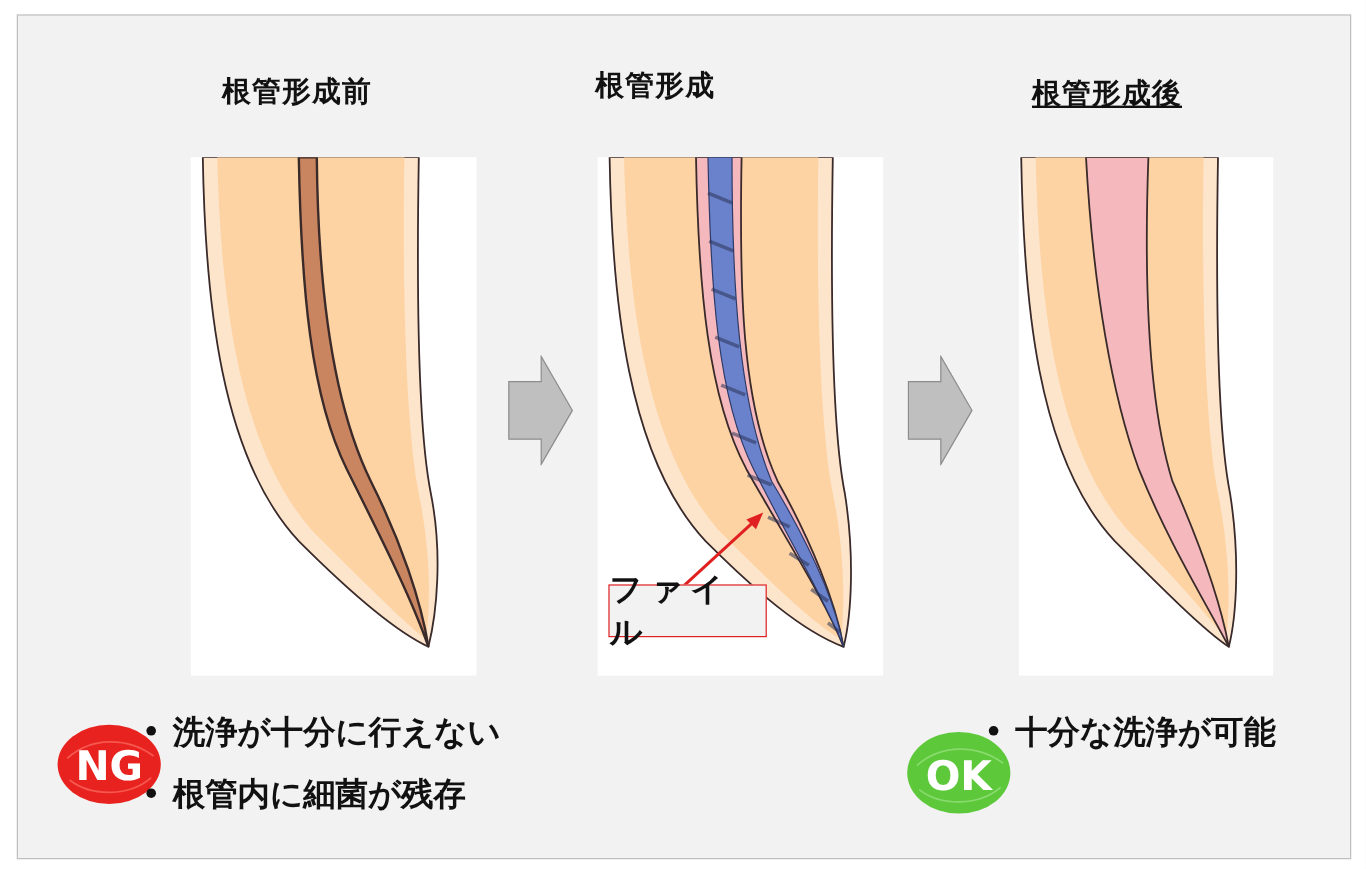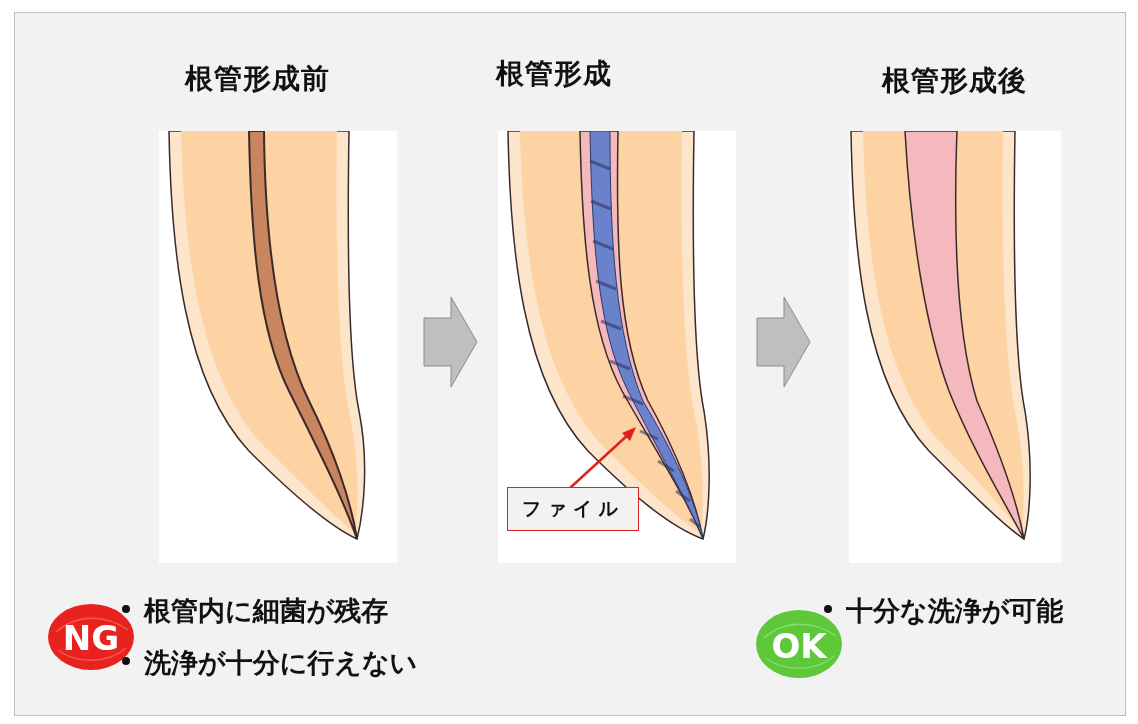--- a/index.html
+++ b/index.html
@@ -1,42 +1,42 @@
 <!DOCTYPE html>
 <html><head>
 <meta charset="utf-8">
 <style>
   html, body { margin:0; padding:0; background:#ffffff; }
   body { width:1138px; height:724px; position:relative; overflow:hidden;
          font-family:"DejaVu Sans", sans-serif; }
   .frame { position:absolute; left:14px; top:12px; width:1112px; height:704px;
            background:#f2f2f2; border:1px solid #bfbfbf; box-sizing:border-box; }
-  .title { position:absolute; font-weight:bold; font-size:28px; color:#111;
+  .title { position:absolute; font-weight:bold; font-size:24px; color:#111;
            letter-spacing:1px; white-space:nowrap; }
   .panel { position:absolute; background:#ffffff; }
   .panel svg { display:block; }
   .arrow { position:absolute; }
   .label-box { position:absolute; border:1.5px solid #e02020; background:#f2f2f2;
-               font-size:19px; font-weight:bold; color:#111; display:flex;
+               font-size:27px; font-weight:bold; color:#111; display:flex;
                align-items:center; justify-content:center; letter-spacing:6px; box-sizing:border-box; }
   .badge { position:absolute; }
   .bullets { position:absolute; list-style:none; margin:0; padding:0; }
   .bullets li { position:relative; font-size:27px; color:#111; font-weight:bold;
                 padding-left:22px; line-height:52px; white-space:nowrap; }
   .bullets li::before { content:""; position:absolute; left:0; top:20px; width:8px; height:8px;
                         background:#111; border-radius:50%; }
 </style>
 </head>
 <body>
 
 <div class="frame"></div>
 
 <div class="title" style="left:185px; top:60px;">根管形成前</div>
 <div class="title" style="left:496px; top:55px;">根管形成</div>
-<div class="title" style="left:882px; top:62px;">根管形成後</div>
+<div class="title" style="left:860px; top:62px;text-decoration:underline;">根管形成後</div>
 
 <div class="panel" style="left:159px; top:131px; width:238px; height:432px;">
   <svg width="238" height="432" viewBox="0 0 238 432">
     <path d="M10,0 C12,120 25,250 90,320 C130,360 170,395 198,408 C205,380 210,330 200,280 C190,230 188,120 190,0 Z" fill="#fde5cc" stroke="#3a2a2a" stroke-width="1.5"></path>
     <path d="M22,0 C25,120 40,240 100,310 C140,350 175,385 196,402 C200,370 200,330 190,280 C180,230 176,120 178,0 Z" fill="#fdd3a3"></path>
     <path d="M90,0 C92,110 100,200 130,260 C160,320 185,370 198,408 C192,370 175,320 150,270 C118,205 106,110 105,0 Z" fill="#c98460" stroke="#3a2a2a" stroke-width="2"></path>
   </svg>
 </div>
 
 <svg class="arrow" width="56" height="92" style="left:423px; top:296px;" viewBox="0 0 56 92">
@@ -80,22 +80,22 @@
   </svg>
 </div>
 
 <svg class="badge" width="90" height="70" style="left:46px; top:602px;" viewBox="0 0 90 70">
   <ellipse cx="45" cy="35" rx="43" ry="33" fill="#e8231f"></ellipse>
   <path d="M10,30 C30,12 60,12 82,28" stroke="#ff7a70" stroke-width="1.5" fill="none" opacity="0.6"></path>
   <path d="M12,48 C30,62 62,62 80,46" stroke="#ff7a70" stroke-width="1.5" fill="none" opacity="0.6"></path>
   <text x="45" y="48" text-anchor="middle" font-family="'DejaVu Sans', sans-serif" font-weight="bold" font-size="34" fill="#ffffff">NG</text>
 </svg>
 <ul class="bullets" style="left:122px; top:585px;">
+  <li>洗浄が十分に行えない</li>
   <li>根管内に細菌が残存</li>
-  <li>洗浄が十分に行えない</li>
 </ul>
 
 <svg class="badge" width="90" height="72" style="left:754px; top:608px;" viewBox="0 0 90 72">
   <ellipse cx="45" cy="36" rx="43" ry="34" fill="#5cc83a"></ellipse>
   <path d="M10,30 C30,12 60,12 82,28" stroke="#a5e88d" stroke-width="1.5" fill="none" opacity="0.6"></path>
   <path d="M12,50 C30,64 62,64 80,48" stroke="#a5e88d" stroke-width="1.5" fill="none" opacity="0.6"></path>
   <text x="45" y="50" text-anchor="middle" font-family="'DejaVu Sans', sans-serif" font-weight="bold" font-size="34" fill="#ffffff">OK</text>
 </svg>
 <ul class="bullets" style="left:824px; top:585px;">
   <li>十分な洗浄が可能</li>

